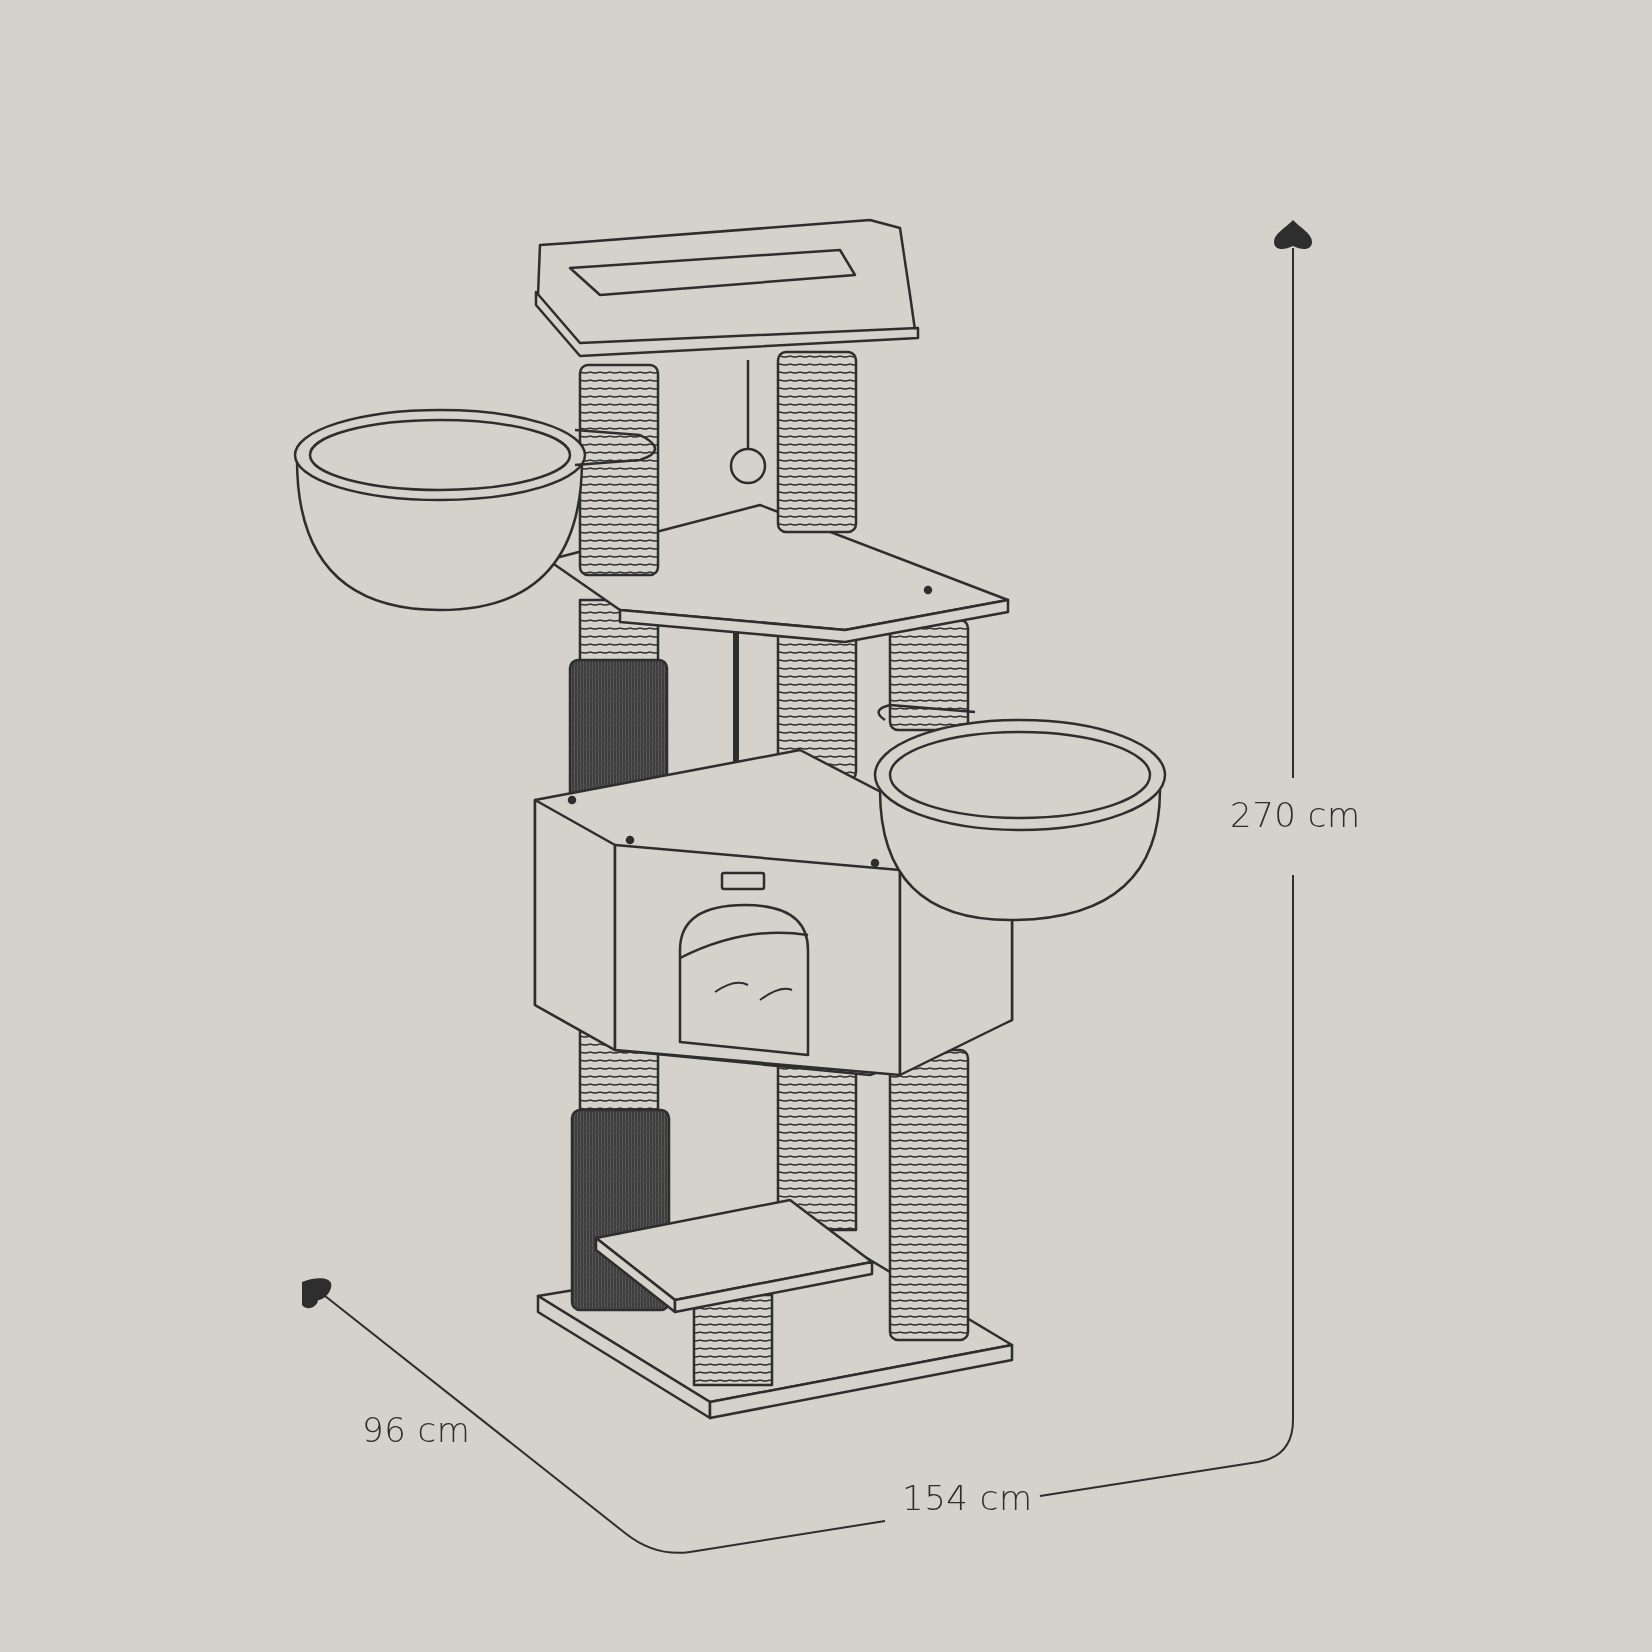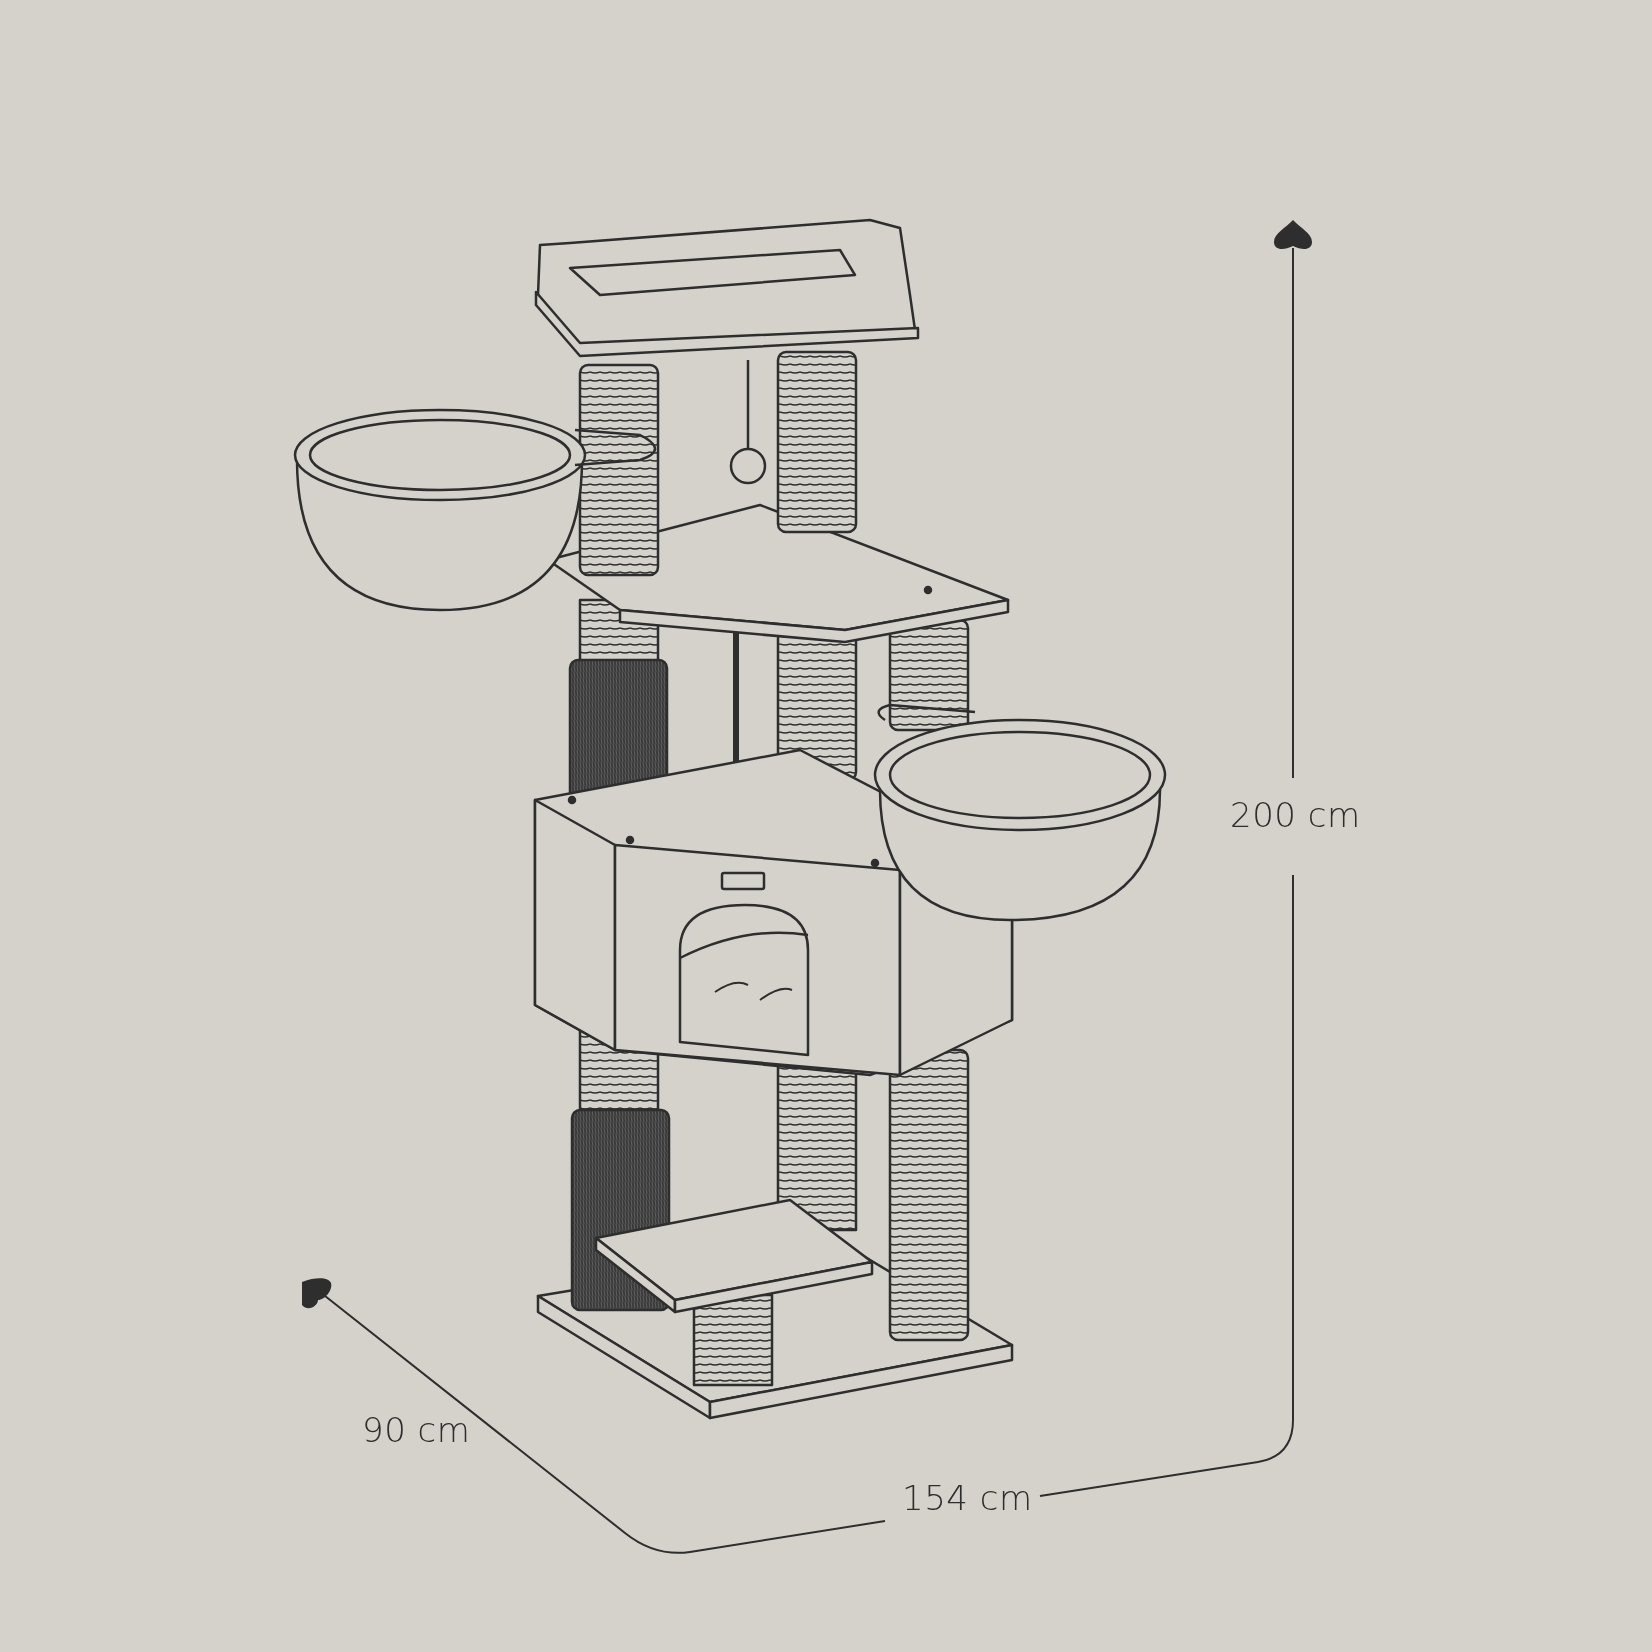--- a/index.html
+++ b/index.html
@@ -101,15 +101,15 @@
     <path d="M1293,248 L1293,778"></path>
     <path d="M1293,875 L1293,1420 Q1293,1456 1258,1462 L1040,1496"></path>
     <path d="M885,1521 L690,1552 Q655,1557 625,1533 L320,1292"></path>
   </g>
   <g fill="#2e2e2e">
     <path d="M1293,220 C1300,228 1312,233 1312,242 C1312,250 1303,251 1293,246 C1283,251 1274,250 1274,242 C1274,233 1286,228 1293,220 Z"></path>
     <path d="M302,1282 L302,1305 C308,1312 318,1306 318,1300 C325,1300 333,1290 331,1283 C329,1278 318,1276 302,1282 Z"></path>
   </g>
 </svg>
 
-<div class="dim-label" style="left:1230px; top:795px;">200 cm</div>
+<div class="dim-label" style="left:1230px; top:795px;">270 cm</div>
 <div class="dim-label" style="left:902px; top:1478px;">154 cm</div>
-<div class="dim-label" style="left:362px; top:1410px;">90 cm</div>
+<div class="dim-label" style="left:362px; top:1410px;">96 cm</div>
 
 </body></html>

